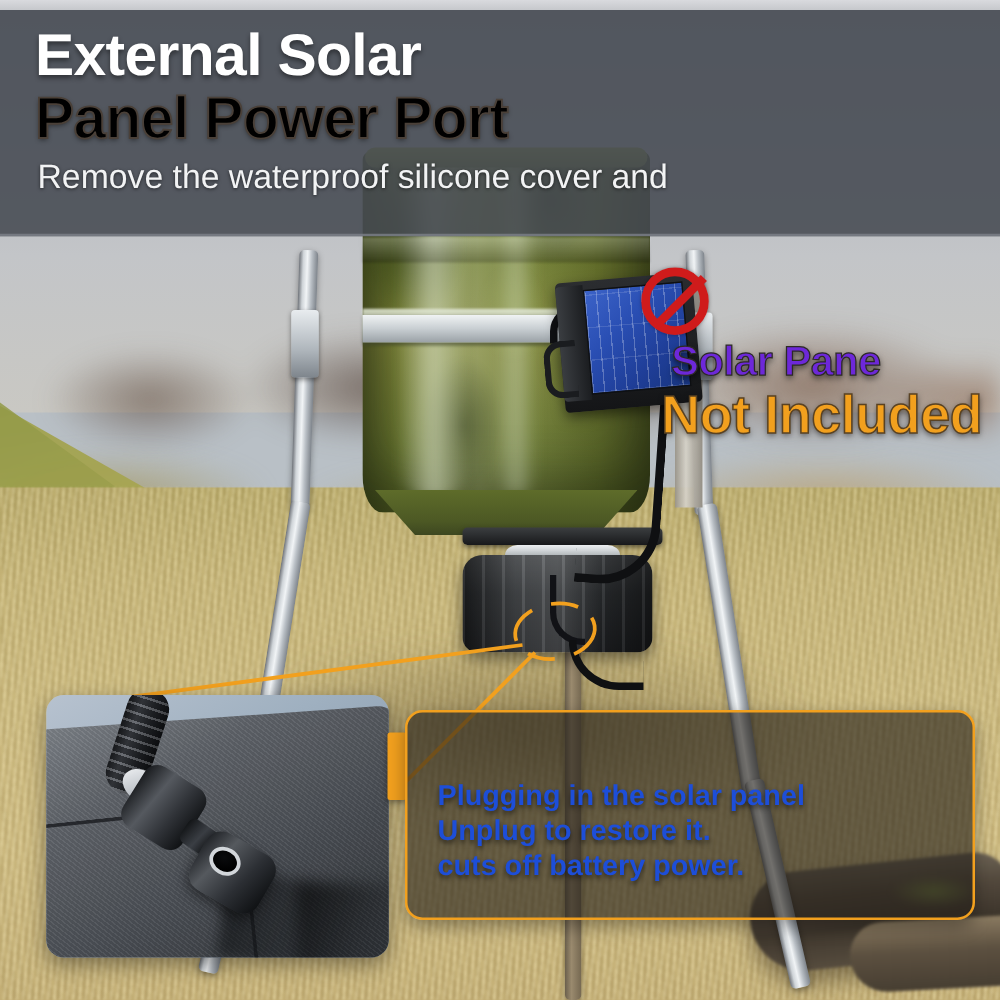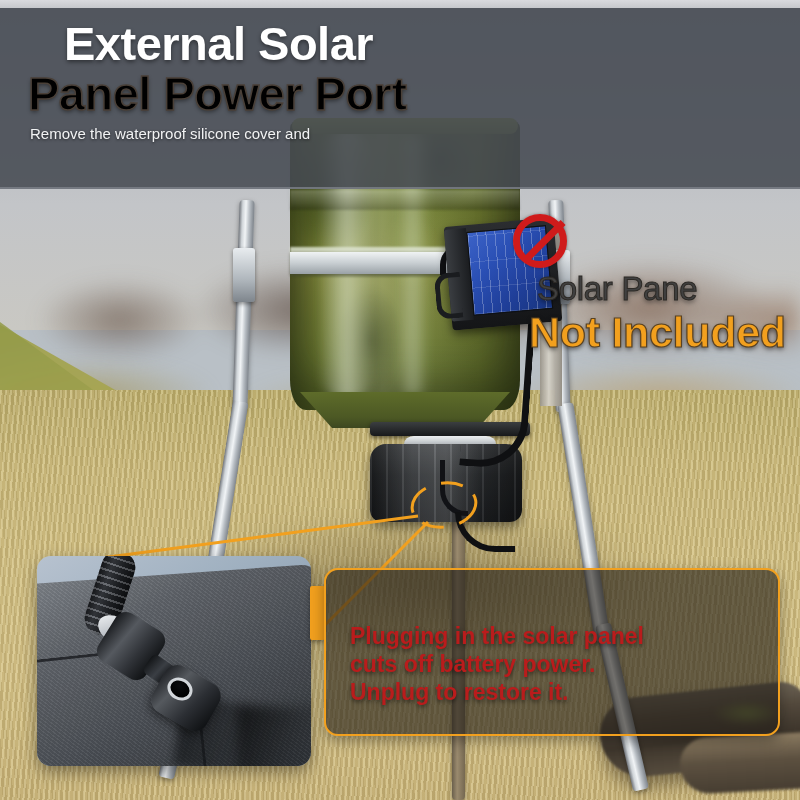--- a/index.html
+++ b/index.html
@@ -309,41 +309,40 @@
     position:absolute; left:0; top:8px; width:800px; height:181px;
     background:rgba(70,74,82,.88);
     border-bottom:2px solid rgba(128,132,140,.75);
   }
   .h-line1 {
     position:absolute; left:28px; top:12px;
     font-size:47px; font-weight:bold; color:#ffffff;
     letter-spacing:-.5px; line-height:1;
     text-shadow:0 2px 4px rgba(0,0,0,.45);
     white-space:nowrap;
-    margin-left:36px;
   }
   .h-line2 {
     position:absolute; left:28px; top:62px;
     font-size:47px; font-weight:bold; color:#000000;
     letter-spacing:-.5px; line-height:1;
     -webkit-text-stroke:1.5px #4a4038;
     text-shadow:0 2px 4px rgba(0,0,0,.45);
     white-space:nowrap;
   }
   .h-sub {
     position:absolute; left:30px; top:116px; width:700px;
-    font-size:15px; color:#f2f3f4; line-height:1.28;
+    font-size:27px; color:#f2f3f4; line-height:1.28;
     text-shadow:0 1px 3px rgba(0,0,0,.6);
   }
   .h-sub span { display:block; }
 
   
   .sp-line1 {
     position:absolute; left:537px; top:270px;
-    font-size:33px; font-weight:normal; color:#404040;
+    font-size:33px; font-weight:bold; color:#6d28d9;
     -webkit-text-stroke:1px #2d2a26;
     text-shadow:0 2px 5px rgba(0,0,0,.65);
     white-space:nowrap; letter-spacing:-.3px;
   }
   .sp-line2 {
     position:absolute; left:529px; top:308px;
     font-size:43px; font-weight:bold; color:#F2A01E;
     -webkit-text-stroke:1.2px #5a4222;
     text-shadow:0 2px 5px rgba(0,0,0,.6);
     white-space:nowrap; letter-spacing:-.3px;
@@ -445,21 +444,21 @@
     overflow:hidden;
   }
   .note-title {
     position:absolute; left:24px; top:10px;
     font-size:32px; font-weight:bold; color:#ffffff;
     letter-spacing:.5px;
     text-shadow:0 2px 4px rgba(0,0,0,.6);
   }
   .note-body {
     position:absolute; left:24px; top:52px; width:420px;
-    font-size:23px; font-weight:bold; color:#b91c1c;
+    font-size:23px; font-weight:bold; color:#1d4ed8;
     line-height:1.22;
     text-shadow:0 2px 4px rgba(0,0,0,.55);
   }
   .note-body span { display:block; }
 </style>
 </head>
 <body>
 
 <div id="poster">
 
@@ -556,18 +555,18 @@
     </div>
   </div>
 
   <div class="sp-line1">Solar Pane</div>
   <div class="sp-line2">Not Included</div>
 
   <div class="note-bar"></div>
   <div class="note-box">
     <div class="note-body">
       <span>Plugging in the solar panel</span>
+      <span>Unplug to restore it.</span>
       <span>cuts off battery power.</span>
-      <span>Unplug to restore it.</span>
     </div>
   </div>
 
 </div>
 
 </body></html>

